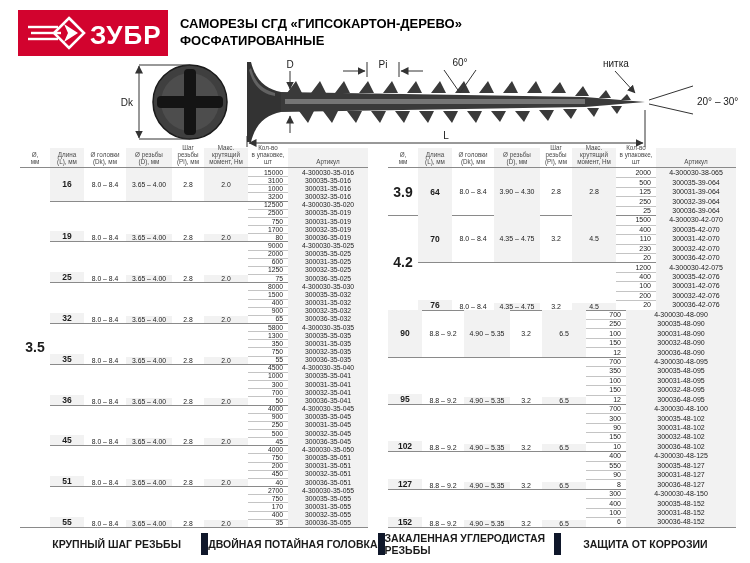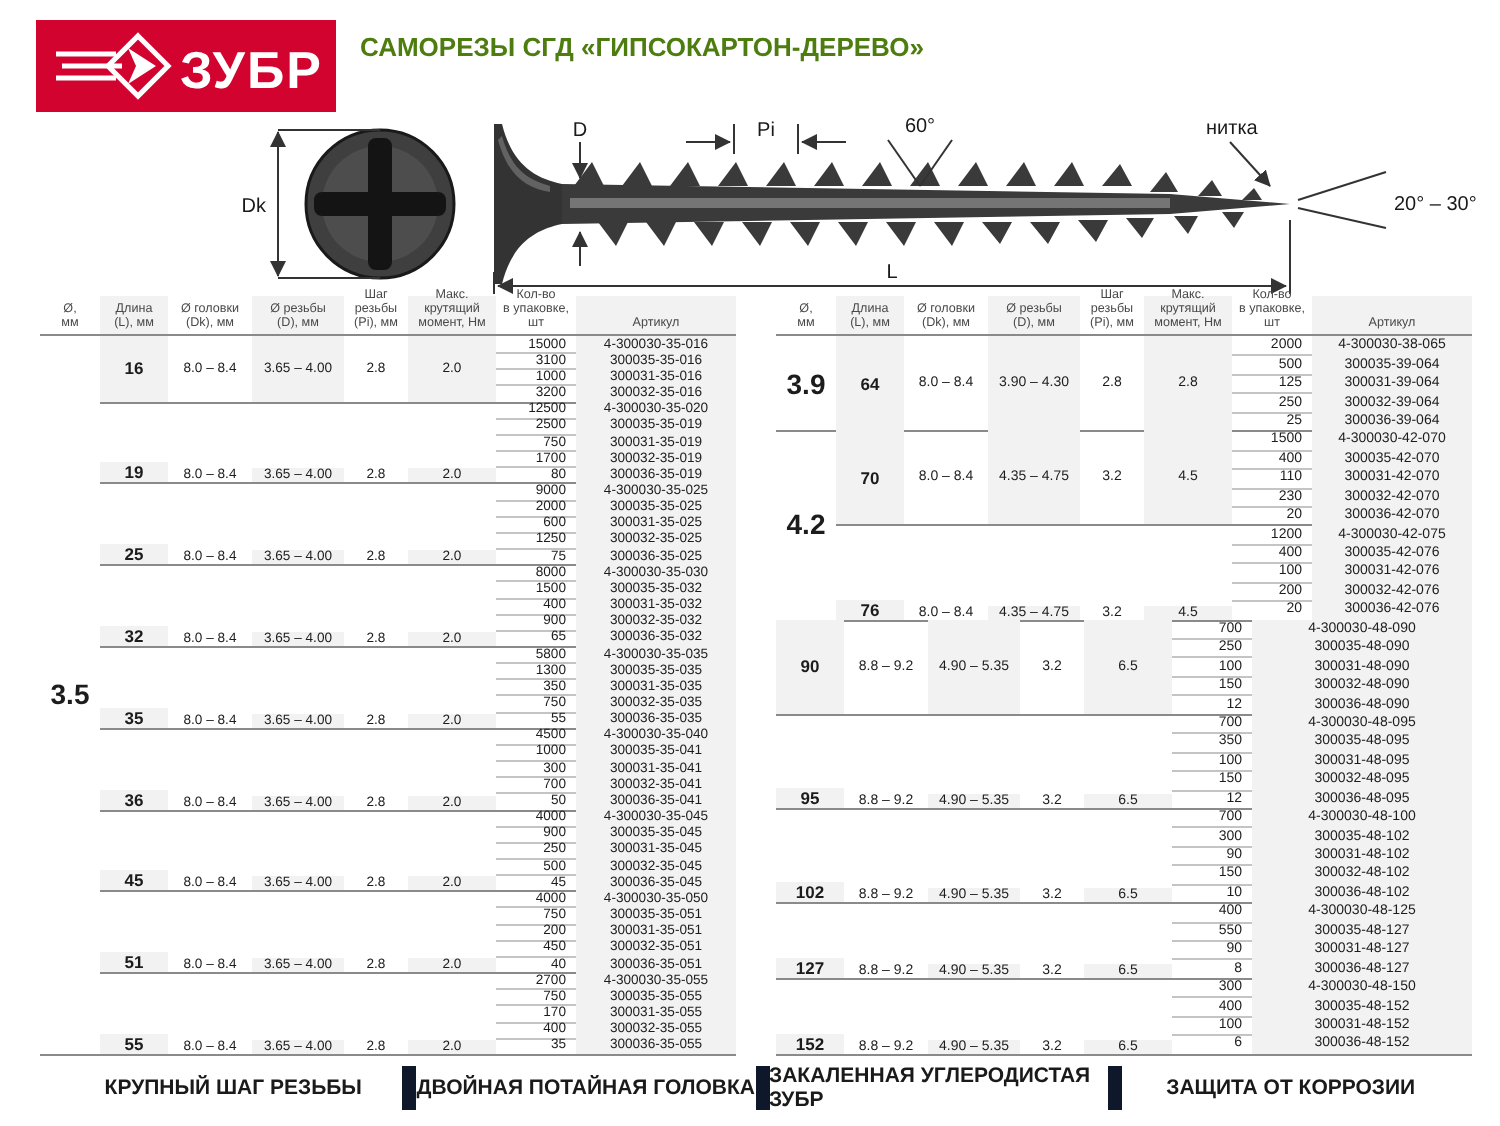--- a/index.html
+++ b/index.html
@@ -4,21 +4,21 @@
 <style>
   * { margin:0; padding:0; box-sizing:border-box; }
   html,body { background:#fff; }
   #page {
     position:relative; width:750px; height:563px; background:#fff;
     font-family:"Liberation Sans", sans-serif; overflow:hidden; color:#1c1c1c;
   }
   
   #logo-box { position:absolute; left:18px; top:10px; width:150px; height:50px; }
   #title-block { position:absolute; left:180px; top:15px; }
-  #title-block div { font-size:13px; font-weight:bold; line-height:17px; color:#4d7c0f; }
+  #title-block div { font-size:13px; font-weight:bold; line-height:17px; color:#000000; }
   
   #diagram { position:absolute; left:105px; top:56px; width:640px; height:92px; }
   
   .twrap { position:absolute; top:148px; width:348px; }
   #table-left  { left:20px;  --rh:8.16px; --fs:6.8px; }
   #table-right { left:388px; --rh:9.45px; --fs:7px; }
   .spec-table { width:100%; border-bottom:1px solid #8a8a8a; }
   .thead { display:flex; height:20px; border-bottom:1px solid #8a8a8a; }
   .th { display:flex; flex-direction:column; justify-content:flex-end; align-items:center;
         font-size:6.3px; line-height:7.1px; color:#4a4a4a; padding-bottom:2px; text-align:center; }
@@ -65,20 +65,21 @@
         <line x1="10" y1="29" x2="40" y2="29" stroke="#fff" stroke-width="2.4"></line>
         <polygon points="51,8 66,23 51,38 36,23" fill="none" stroke="#fff" stroke-width="2.6"></polygon>
         <polygon points="46,14 60,23 46,32 50,23" fill="#fff"></polygon>
       </g>
       <text x="72" y="34" font-size="26" font-weight="bold" fill="#fff" letter-spacing="1" font-family="Liberation Sans, sans-serif">ЗУБР</text>
     </svg>
   </div>
 
   <div id="title-block">
     <div>САМОРЕЗЫ СГД «ГИПСОКАРТОН-ДЕРЕВО»</div>
+    <div>ФОСФАТИРОВАННЫЕ</div>
   </div>
 
   <svg id="diagram" viewBox="0 0 640 92">
     <defs>
       <marker id="arr" markerWidth="9" markerHeight="9" refX="7.5" refY="4" orient="auto-start-reverse" markerUnits="userSpaceOnUse">
         <path d="M0 0 L8 4 L0 8 Z" fill="#333"></path>
       </marker>
     </defs>
 
     <g>
@@ -716,17 +717,17 @@
               </div>
             </div>
           </div>
         </div>
       </div>
     </div>
 
   <div id="footer">
     <div class="feat">КРУПНЫЙ ШАГ РЕЗЬБЫ</div>
     <div class="feat">ДВОЙНАЯ ПОТАЙНАЯ ГОЛОВКА</div>
-    <div class="feat">ЗАКАЛЕННАЯ УГЛЕРОДИСТАЯ ЗУБР</div>
+    <div class="feat">ЗАКАЛЕННАЯ УГЛЕРОДИСТАЯ РЕЗЬБЫ</div>
     <div class="feat">ЗАЩИТА ОТ КОРРОЗИИ</div>
   </div>
 
 </div>
 
 </body></html>

